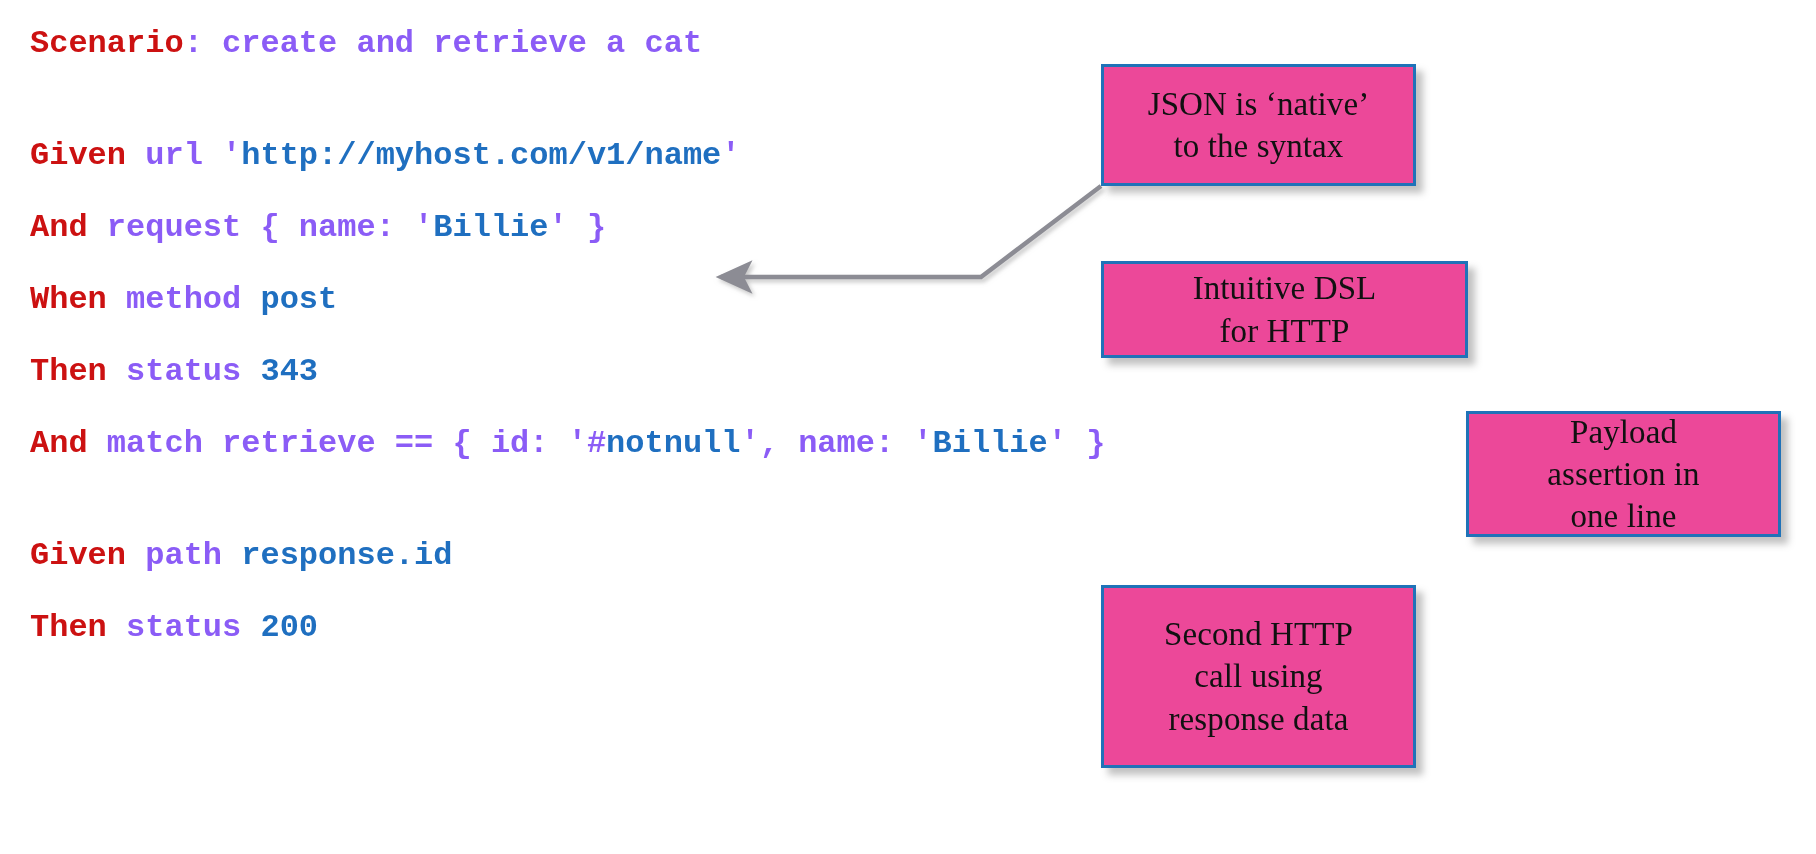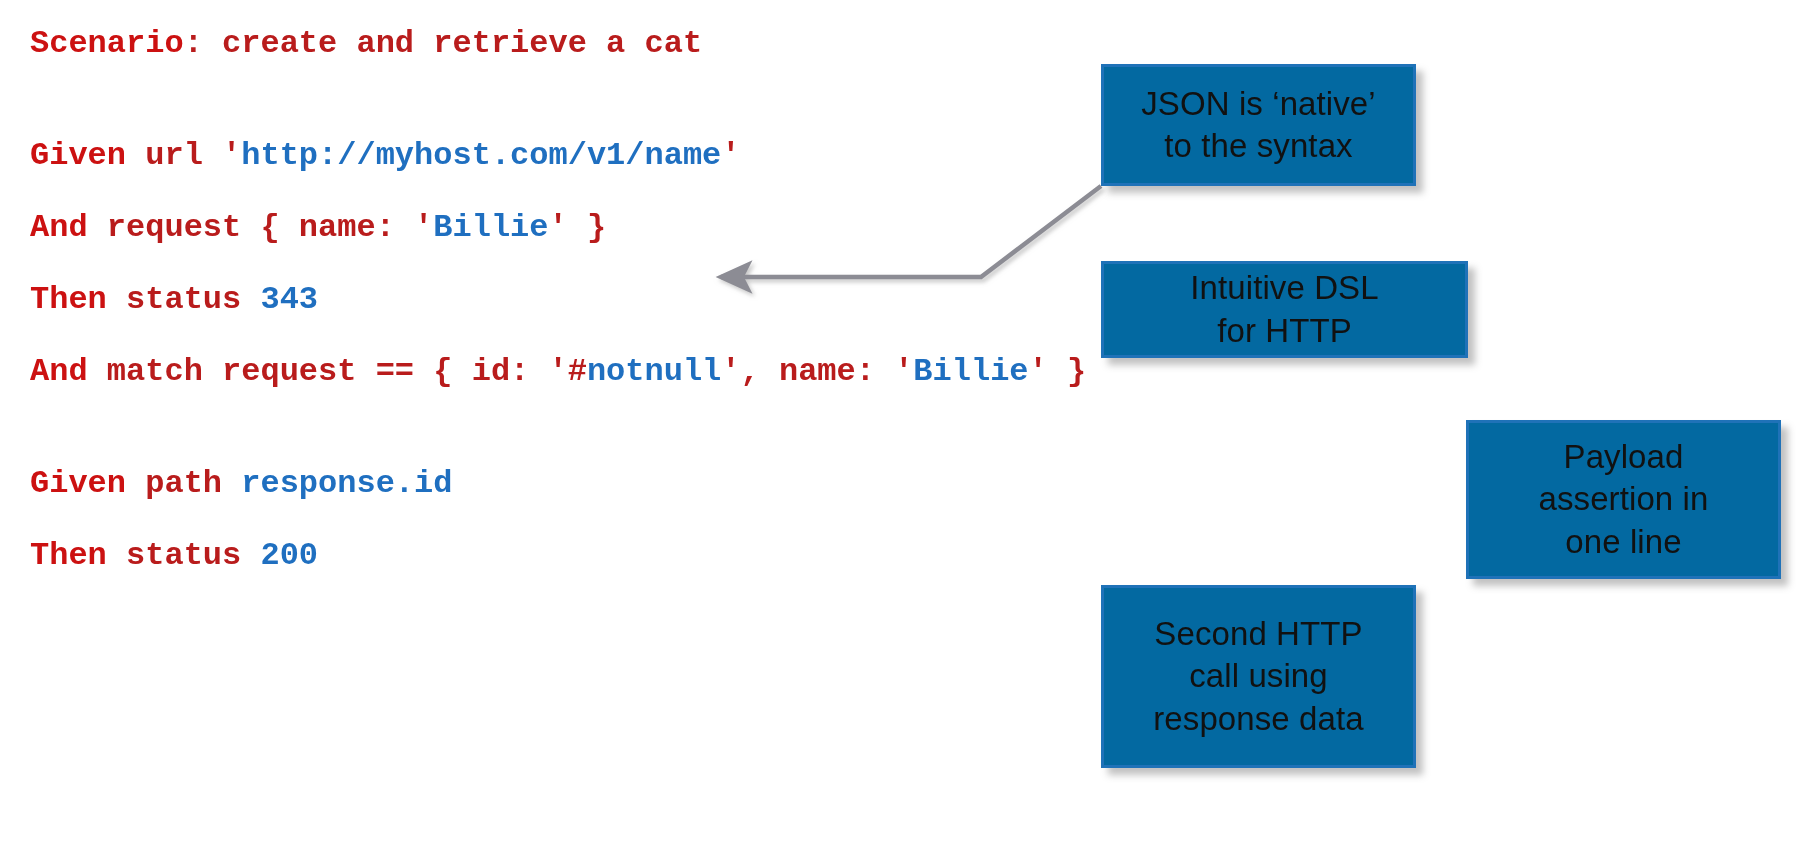--- a/index.html
+++ b/index.html
@@ -28,44 +28,44 @@
     font-weight: bold;
     font-size: 32px;
     line-height: 1;
     color: #000000;
     white-space: pre;
     height: 40px;
     margin-bottom: 32px;
   }
   .kw  { color: #CC1111; text-align: center; }
   .val { color: #1F6FC0; }
-  .pln { color: #b91c1c; }
+  .pln { color: #8b5cf6; }
 
   
   .callout {
     position: absolute;
     box-sizing: border-box;
-    background: #0369a1;
+    background: #ec4899;
     border: 3px solid #1F72B8;
     box-shadow: 7px 7px 7px rgba(120,120,120,0.45);
     display: flex;
     align-items: center;
     justify-content: center;
     text-align: center;
     color: #111111;
-    font-family: Liberation Sans, sans-serif;
+    font-family: Liberation Serif, serif;
     font-size: 33px;
     line-height: 1.28;
     letter-spacing: 0.1px;
     padding: 4px 10px;
   }
 
   #callout-json  { left: 1101px; top: 64px;  width: 315px; height: 122px; }
   #callout-dsl   { left: 1101px; top: 261px; width: 367px; height: 97px;  }
-  #callout-pay   { left: 1466px; top: 420px; width: 315px; height: 159px; }
+  #callout-pay   { left: 1466px; top: 411px; width: 315px; height: 126px; }
   #callout-second{ left: 1101px; top: 585px; width: 315px; height: 183px; }
 
   
   svg.arrows {
     position: absolute;
     left: 0;
     top: 0;
     width: 1816px;
     height: 854px;
     pointer-events: none;
@@ -74,22 +74,23 @@
 </head>
 <body>
 
 <div id="stage">
 
   <div id="code">
       <div class="code-line"><span class="kw">Scenario</span><span class="pln">: create and retrieve a cat</span></div>
       <div class="code-line" style="height: 0px; margin-bottom: 40px;">&nbsp;</div>
       <div class="code-line"><span class="kw">Given</span><span class="pln"> url '</span><span class="val">http://myhost.com/v1/name</span><span class="pln">'</span></div>
       <div class="code-line"><span class="kw">And</span><span class="pln"> request { name: '</span><span class="val">Billie</span><span class="pln">' }</span></div>
+      <div class="code-line"><span class="kw">When</span><span class="pln"> method </span><span class="val">post</span></div>
       <div class="code-line"><span class="kw">Then</span><span class="pln"> status </span><span class="val">343</span></div>
-      <div class="code-line"><span class="kw">And</span><span class="pln"> match request == { id: '#</span><span class="val">notnull</span><span class="pln">', name: '</span><span class="val">Billie</span><span class="pln">' }</span></div>
+      <div class="code-line"><span class="kw">And</span><span class="pln"> match retrieve == { id: '#</span><span class="val">notnull</span><span class="pln">', name: '</span><span class="val">Billie</span><span class="pln">' }</span></div>
       <div class="code-line" style="height: 0px; margin-bottom: 40px;">&nbsp;</div>
       <div class="code-line"><span class="kw">Given</span><span class="pln"> path </span><span class="val">response.id</span></div>
       <div class="code-line"><span class="kw">Then</span><span class="pln"> status </span><span class="val">200</span></div>
     </div>
 
   <svg class="arrows" viewBox="0 0 1816 854" xmlns="http://www.w3.org/2000/svg">
     <defs>
       <marker id="ah" markerWidth="9" markerHeight="9" refX="7.4" refY="4.5" orient="auto" markerUnits="strokeWidth">
         <path d="M 8.6 4.5 L 0.4 8.2 L 2.3 4.5 L 0.4 0.8 Z" fill="#8C8C94"></path>
       </marker>

